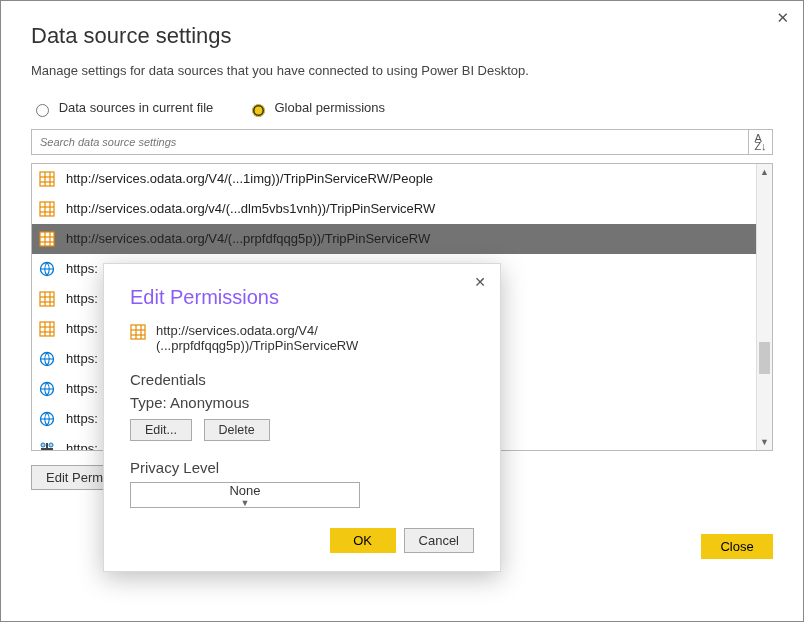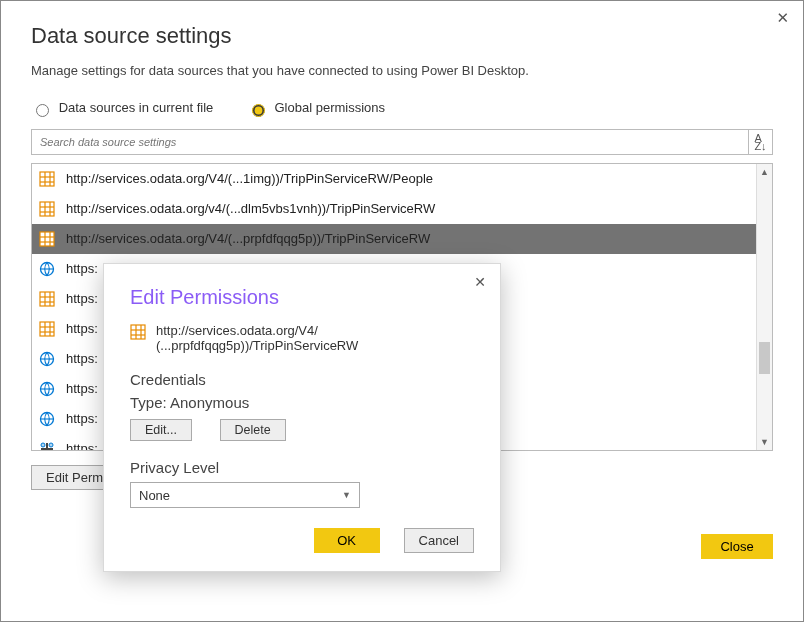--- a/index.html
+++ b/index.html
@@ -116,21 +116,21 @@
   }
   .btn {
     border: 1px solid #aaa;
     background: #eee;
     padding: 4px 14px;
     font-size: 13px;
     cursor: pointer;
     color: #333;
   }
   .btn.small { padding: 3px 14px; font-size:12.5px; }
-  .btn + .btn { margin-left: 24px; }
+  .btn + .btn { margin-left: 8px; }
   .btn-primary {
     background: #f2c811;
     border: 1px solid #f2c811;
     color: #000;
   }
   .close-btn-wrap {
     position:absolute;
     right:30px;
     bottom:62px;
     border-radius:10px;
@@ -174,20 +174,21 @@
   .dialog .sel {
     width: 230px;
     height: 26px;
     border: 1px solid #aaa;
     padding: 0 8px;
     display:flex; align-items:center; justify-content:space-between;
     font-size:13px;
     background:#fff;
     cursor:pointer;
     margin-bottom: 20px;
+    flex-direction: column;
   }
   .dialog .sel .chev { font-size:9px; color:#666; }
   .dialog .dlg-btns {
     display:flex; justify-content:flex-end;
   }
   .dialog .dlg-btns .btn { min-width:66px; text-align:center; }
   
   svg.table-ic rect { fill:#fff; stroke:#e68a00; stroke-width:1.2; }
   svg.table-ic line { stroke:#e68a00; stroke-width:1.2; }
   svg.globe-ic circle { fill:none; stroke:#0078d4; stroke-width:1.3; }

